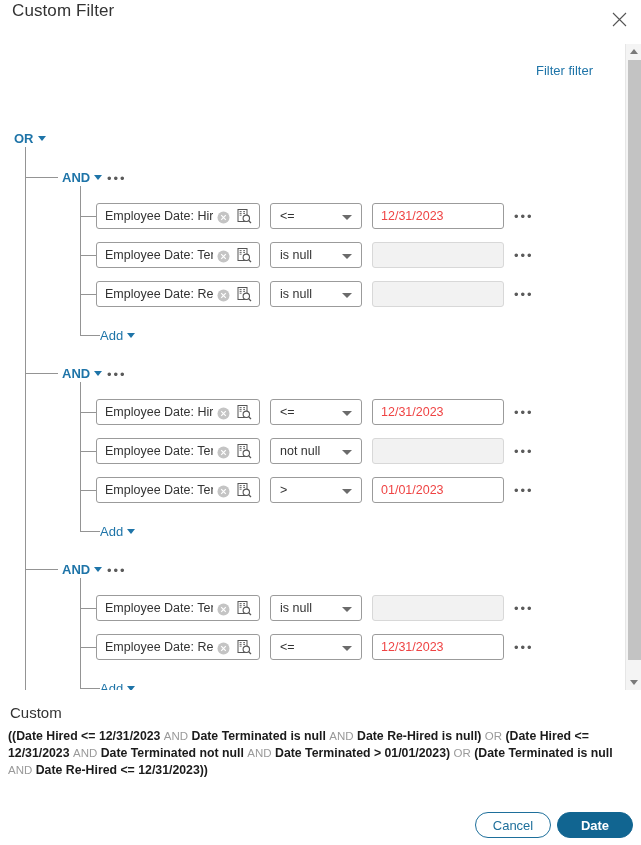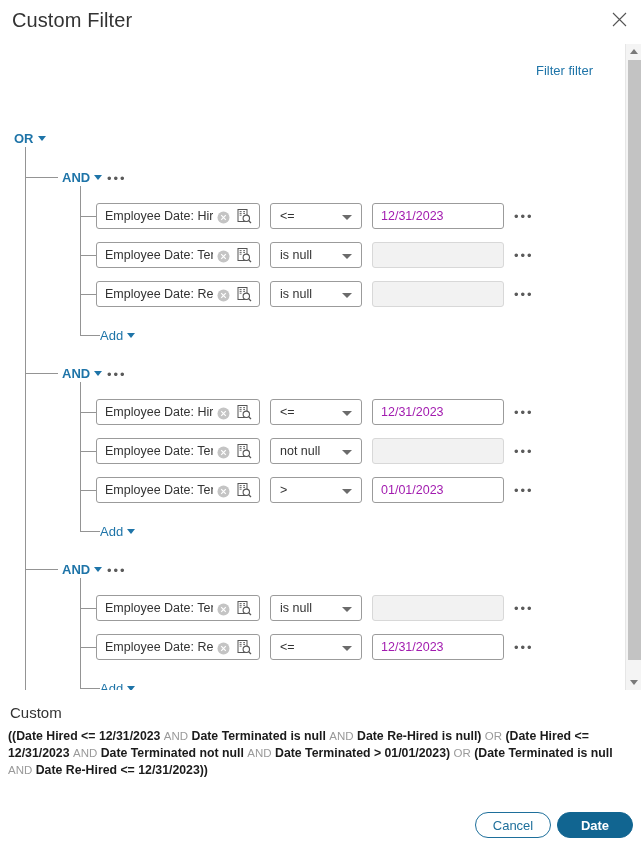--- a/index.html
+++ b/index.html
@@ -9,22 +9,22 @@
     font-family:"Liberation Sans", sans-serif;
     color:#333333;
     overflow:hidden;
     position:relative;
   }
   
   .dlg-header{
     position:absolute;top:0;left:0;width:641px;height:40px;
   }
   .dlg-title{
-    position:absolute;left:12px;top:9px;
-    font-size:20px;color:#333333;letter-spacing:.1px;
+    position:absolute;left:12px;top:1px;
+    font-size:17px;color:#333333;letter-spacing:.1px;
   }
   .close-btn{
     position:absolute;right:8px;top:7px;width:26px;height:26px;
     cursor:pointer;
   }
   .close-btn svg{display:block;margin:5px 0 0 5px;}
 
   
   .scroll-area{
     position:absolute;left:0;top:44px;width:641px;height:646px;
@@ -92,21 +92,21 @@
   .op-caret{
     position:absolute;right:9px;top:11px;width:0;height:0;
     border-left:5px solid transparent;border-right:5px solid transparent;
     border-top:5px solid #6b6b6b;
   }
 
   .val-input{
     position:absolute;left:276px;top:0;width:132px;height:26px;
     box-sizing:border-box;
     border:1px solid #9b9b9b;border-radius:3px;background:#ffffff;
-    font-family:"Liberation Sans", sans-serif;font-size:12.5px;color:#a21caf;
+    font-family:"Liberation Sans", sans-serif;font-size:12.5px;color:#ef4444;
     padding:0 8px;outline:none;
   }
   .val-input.disabled{
     background:#f2f2f2;border-color:#d8d8d8;color:#9a9a9a;
   }
   .row-dots{position:absolute;left:418px;top:9px;}
 
   
   .summary-sec{
     position:absolute;left:0;top:690px;width:641px;height:105px;

